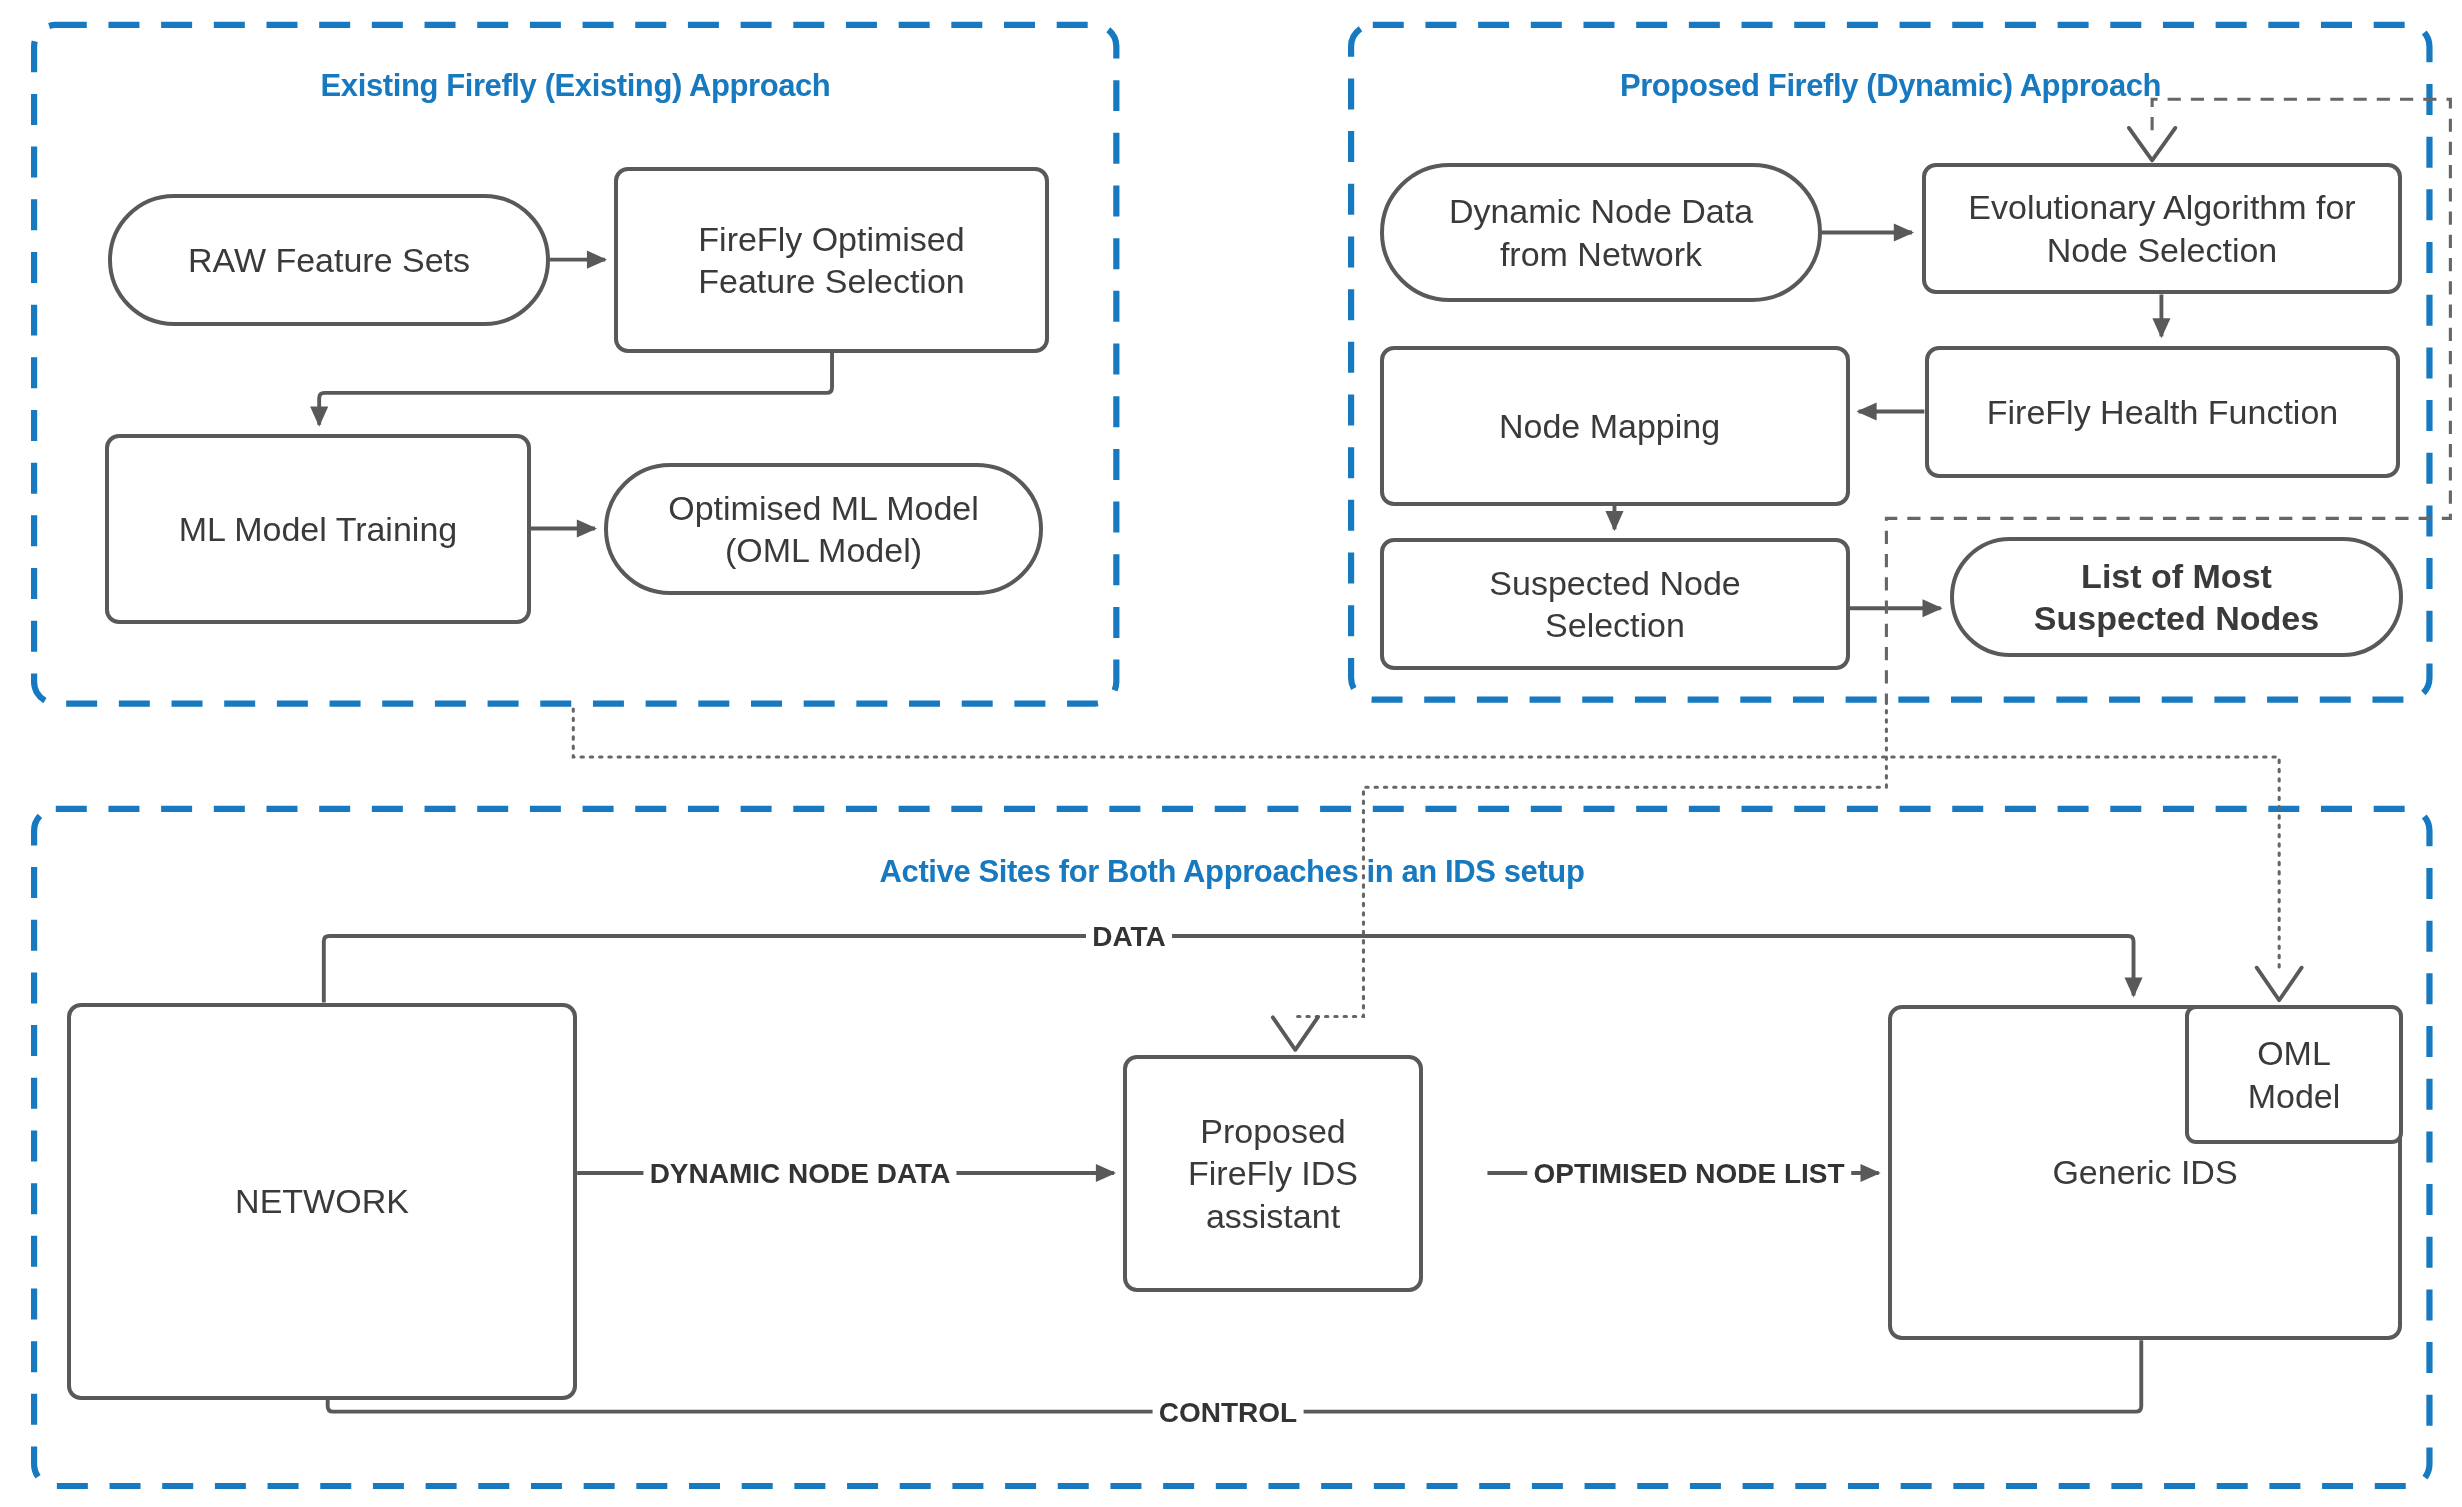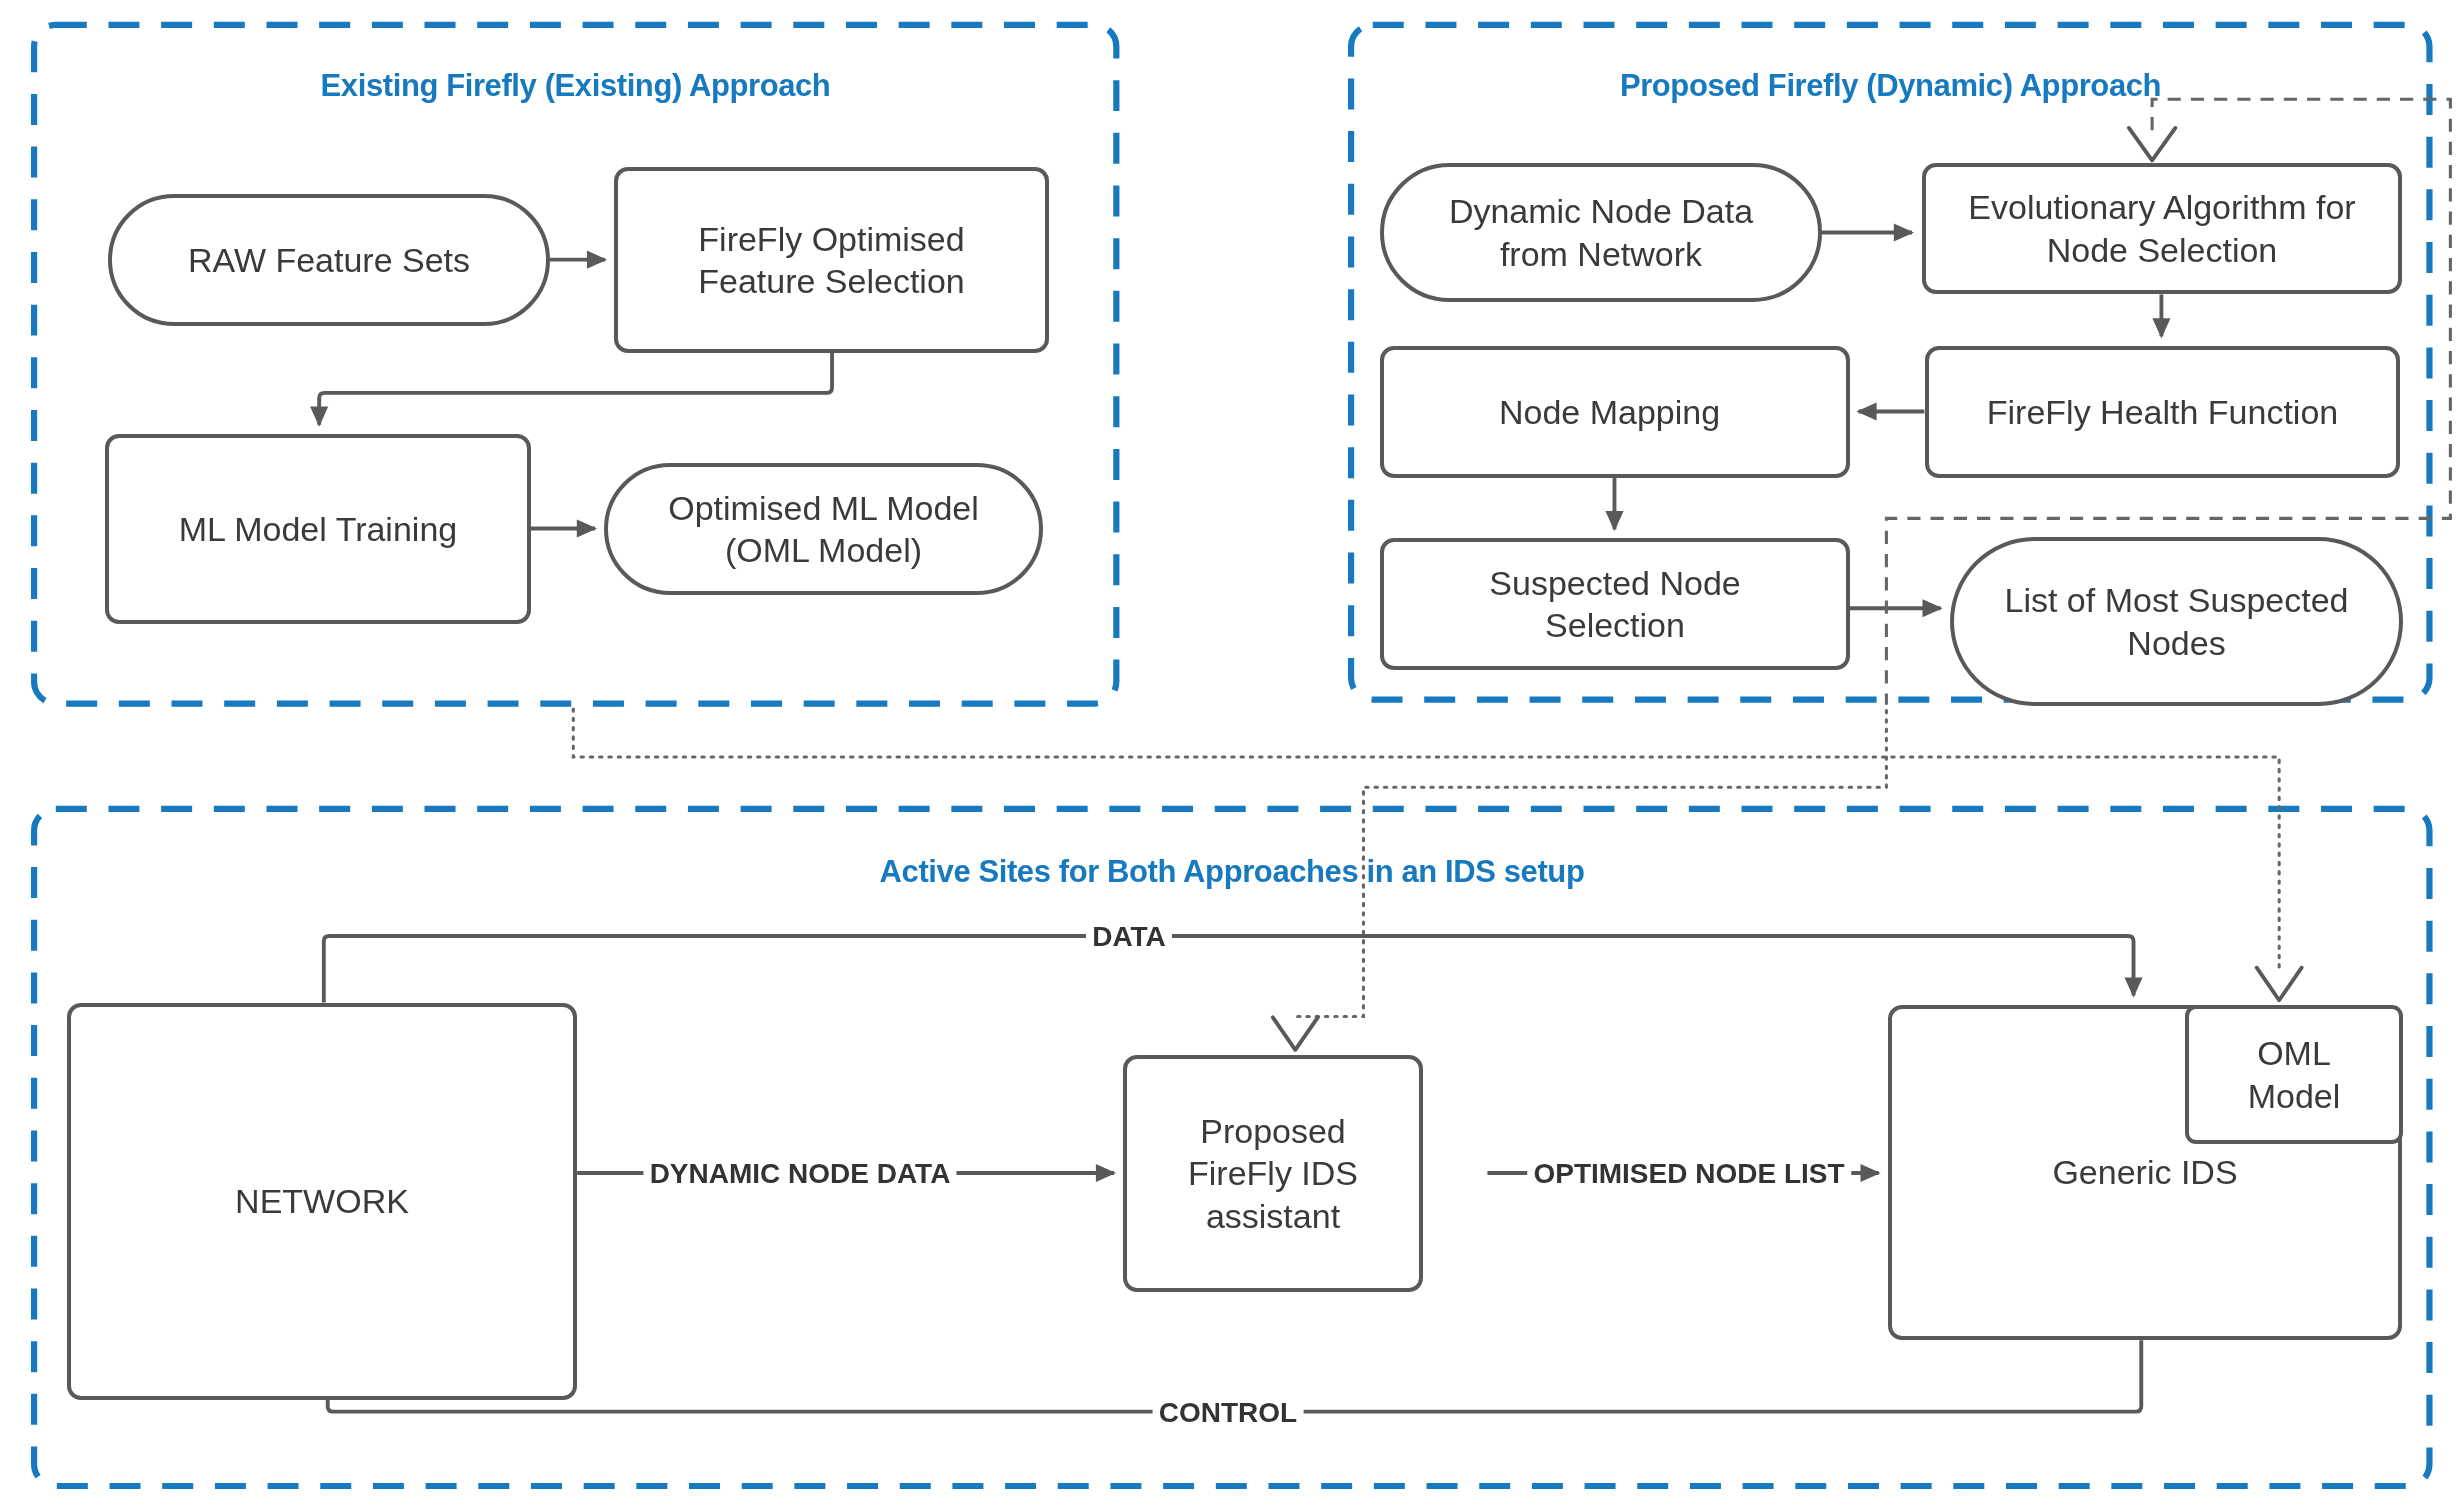--- a/index.html
+++ b/index.html
@@ -99,24 +99,24 @@
   <div class="ctitle" style="left:1348px;top:68px;width:1085px;">Proposed Firefly (Dynamic) Approach</div>
   <div class="ctitle" style="left:31px;top:837px;width:2402px;margin-top:17px;">Active Sites for Both Approaches in an IDS setup</div>
 
   <div class="node stadium" style="left:108px;top:194px;width:442px;height:132px;">RAW Feature Sets</div>
   <div class="node" style="left:614px;top:167px;width:435px;height:186px;">FireFly Optimised Feature Selection</div>
   <div class="node" style="left:105px;top:434px;width:426px;height:190px;">ML Model Training</div>
   <div class="node stadium" style="left:604px;top:463px;width:439px;height:132px;">Optimised ML Model (OML Model)</div>
 
   <div class="node stadium" style="left:1380px;top:163px;width:442px;height:139px;">Dynamic Node Data from Network</div>
   <div class="node" style="left:1922px;top:163px;width:480px;height:131px;border-radius:14px;">Evolutionary Algorithm for Node Selection</div>
-  <div class="node" style="left:1380px;top:346px;width:470px;height:132px;padding-left:28px;">Node Mapping</div>
+  <div class="node" style="left:1380px;top:346px;width:470px;height:160px;padding-left:28px;">Node Mapping</div>
   <div class="node" style="left:1925px;top:346px;width:475px;height:132px;">FireFly Health Function</div>
   <div class="node" style="left:1380px;top:538px;width:470px;height:132px;">Suspected Node Selection</div>
-  <div class="node stadium" style="left:1950px;top:537px;width:453px;height:169px;">List of Most Suspected Nodes</div>
+  <div class="node stadium" style="left:1950px;top:537px;width:453px;height:120px;font-weight:bold;">List of Most Suspected Nodes</div>
 
   <div class="node" style="left:67px;top:1003px;width:510px;height:397px;">NETWORK</div>
   <div class="node" style="left:1123px;top:1055px;width:300px;height:237px;">Proposed FireFly IDS assistant</div>
   <div class="node" style="left:1888px;top:1005px;width:514px;height:335px;">Generic IDS</div>
   <div class="node" style="left:2185px;top:1005px;width:218px;height:139px;border-radius:11px;padding:17px 23px;">OML Model</div>
 
   <div class="elabel" style="left:1129px;top:936px;">DATA</div>
   <div class="elabel" style="left:800px;top:1173px;">DYNAMIC NODE DATA</div>
   <div class="elabel" style="left:1689px;top:1173px;">OPTIMISED NODE LIST</div>
   <div class="elabel" style="left:1228px;top:1412px;">CONTROL</div>

